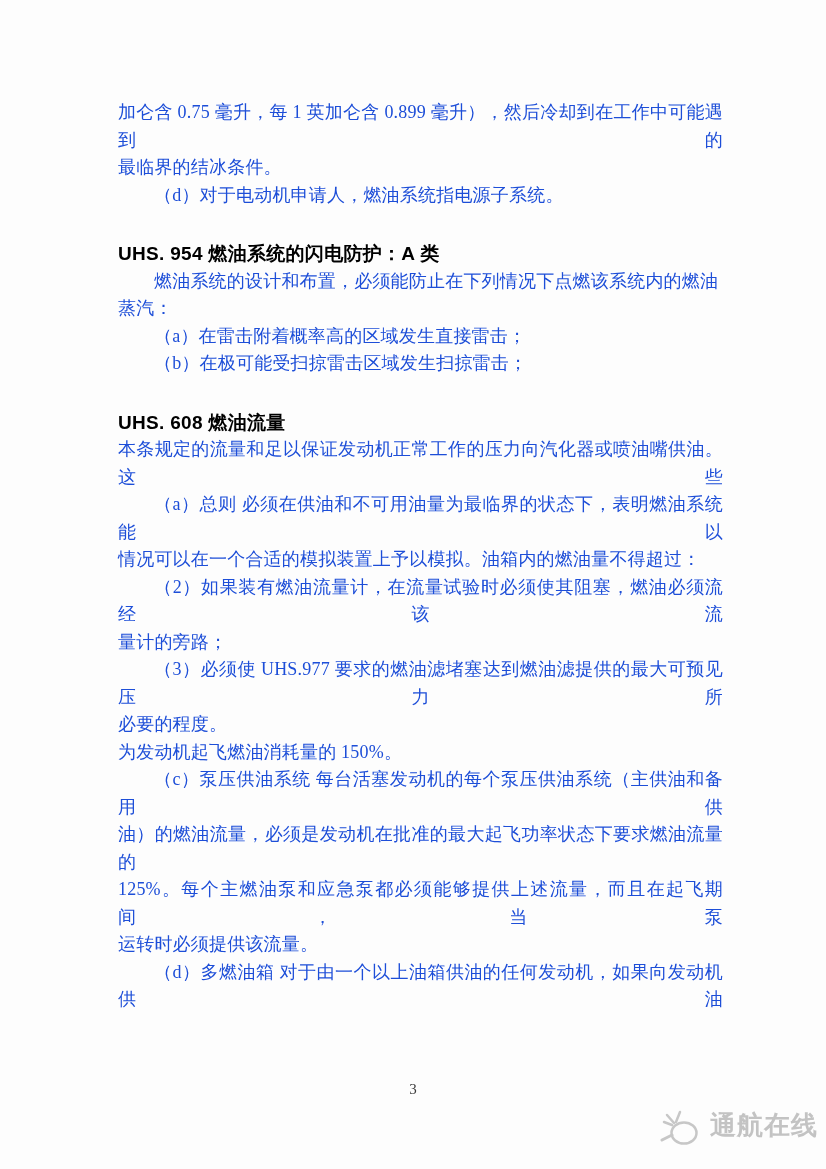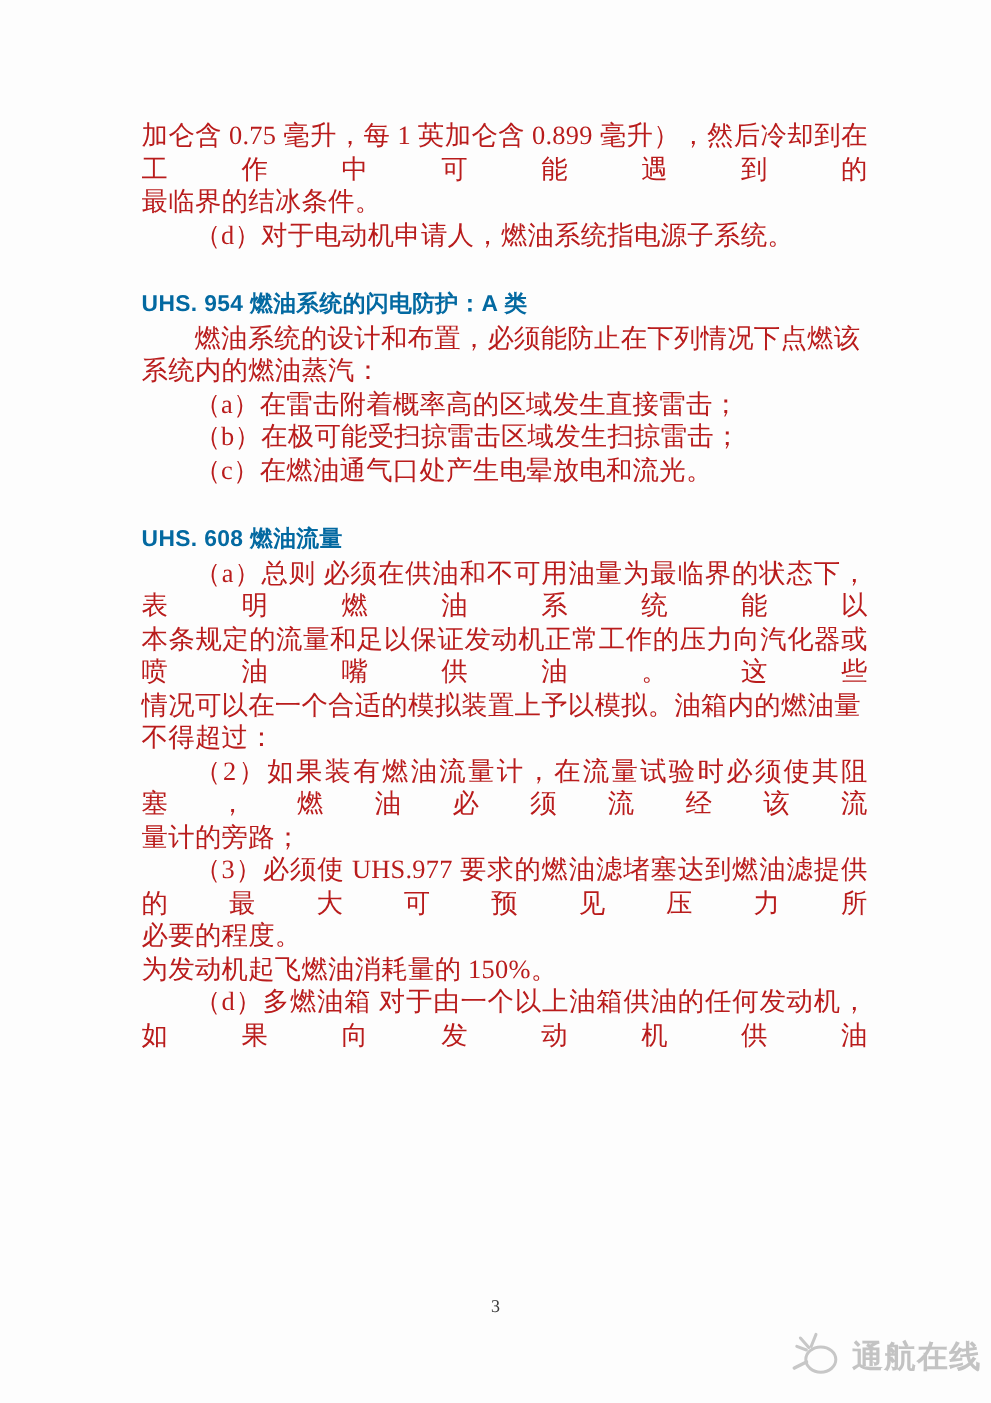--- a/index.html
+++ b/index.html
@@ -23,58 +23,58 @@
     position: absolute;
     left: 118px;
     top: 99px;
     width: 605px;
   }
   .block { margin: 0; }
   .block.h {
     margin-top: 31px;
   }
   .line {
-    font-size: 22px;
+    font-size: 18px;
     line-height: 27.5px;
-    color: #b91c1c;
+    color: #1d4ed8;
     letter-spacing: 0.2px;
     white-space: normal;
   }
   
   .line.full {
     text-align: justify;
     text-align-last: justify;
   }
   .line.indent {
     text-indent: 2em;
   }
   .block.h .line {
     font-family: "Liberation Sans", "DejaVu Sans", sans-serif;
     font-weight: bold;
     font-size: 19px;
-    color: #0369a1;
+    color: #000000;
     letter-spacing: 0.3px;
     text-align: left;
   }
   .page-number {
     position: absolute;
     top: 1081px;
     left: 0;
     width: 100%;
     text-align: center;
     font-size: 15px;
     color: #3a3a3a;
     font-family: "Liberation Serif", "DejaVu Serif", serif;
   }
   .watermark {
     position: absolute;
     top: 1108px;
     right: 8px;
     display: flex;
-    align-items: flex-end;
+    align-items: flex-start;
     gap: 6px;
   }
   .wm-icon { display: inline-block; line-height: 0; }
   .wm-text {
     font-family: "Liberation Sans", "DejaVu Sans", sans-serif;
     font-weight: bold;
     font-size: 26px;
     color: #c3c3c3;
     letter-spacing: 1px;
   }
@@ -97,41 +97,44 @@
       </div>
       <div class="block p">
         <div class="line indent">燃油系统的设计和布置，必须能防止在下列情况下点燃该系统内的燃油蒸汽：</div>
       </div>
       <div class="block p">
         <div class="line indent">（a）在雷击附着概率高的区域发生直接雷击；</div>
       </div>
       <div class="block p">
         <div class="line indent">（b）在极可能受扫掠雷击区域发生扫掠雷击；</div>
       </div>
-      <div class="block p">
-        <div class="line indent">（c）在燃油通气口处产生电晕放电和流光。</div>
-      </div>
       <div class="block h">
         <div class="line">UHS. 608 燃油流量</div>
       </div>
       <div class="block p">
+        <div class="line full">本条规定的流量和足以保证发动机正常工作的压力向汽化器或喷油嘴供油。这些</div>
         <div class="line indent full">（a）总则 必须在供油和不可用油量为最临界的状态下，表明燃油系统能以</div>
-        <div class="line full">本条规定的流量和足以保证发动机正常工作的压力向汽化器或喷油嘴供油。这些</div>
         <div class="line">情况可以在一个合适的模拟装置上予以模拟。油箱内的燃油量不得超过：</div>
       </div>
       <div class="block p">
         <div class="line indent full">（2）如果装有燃油流量计，在流量试验时必须使其阻塞，燃油必须流经该流</div>
         <div class="line">量计的旁路；</div>
       </div>
       <div class="block p">
         <div class="line indent full">（3）必须使 UHS.977 要求的燃油滤堵塞达到燃油滤提供的最大可预见压力所</div>
         <div class="line">必要的程度。</div>
       </div>
       <div class="block p">
         <div class="line">为发动机起飞燃油消耗量的 150%。</div>
+      </div>
+      <div class="block p">
+        <div class="line indent full">（c）泵压供油系统 每台活塞发动机的每个泵压供油系统（主供油和备用供</div>
+        <div class="line full">油）的燃油流量，必须是发动机在批准的最大起飞功率状态下要求燃油流量的</div>
+        <div class="line full">125%。每个主燃油泵和应急泵都必须能够提供上述流量，而且在起飞期间，当泵</div>
+        <div class="line">运转时必须提供该流量。</div>
       </div>
       <div class="block p">
         <div class="line indent full">（d）多燃油箱 对于由一个以上油箱供油的任何发动机，如果向发动机供油</div>
       </div>
     </div>
 
   <div class="page-number">3</div>
 
   <div class="watermark">
     <span class="wm-icon">

